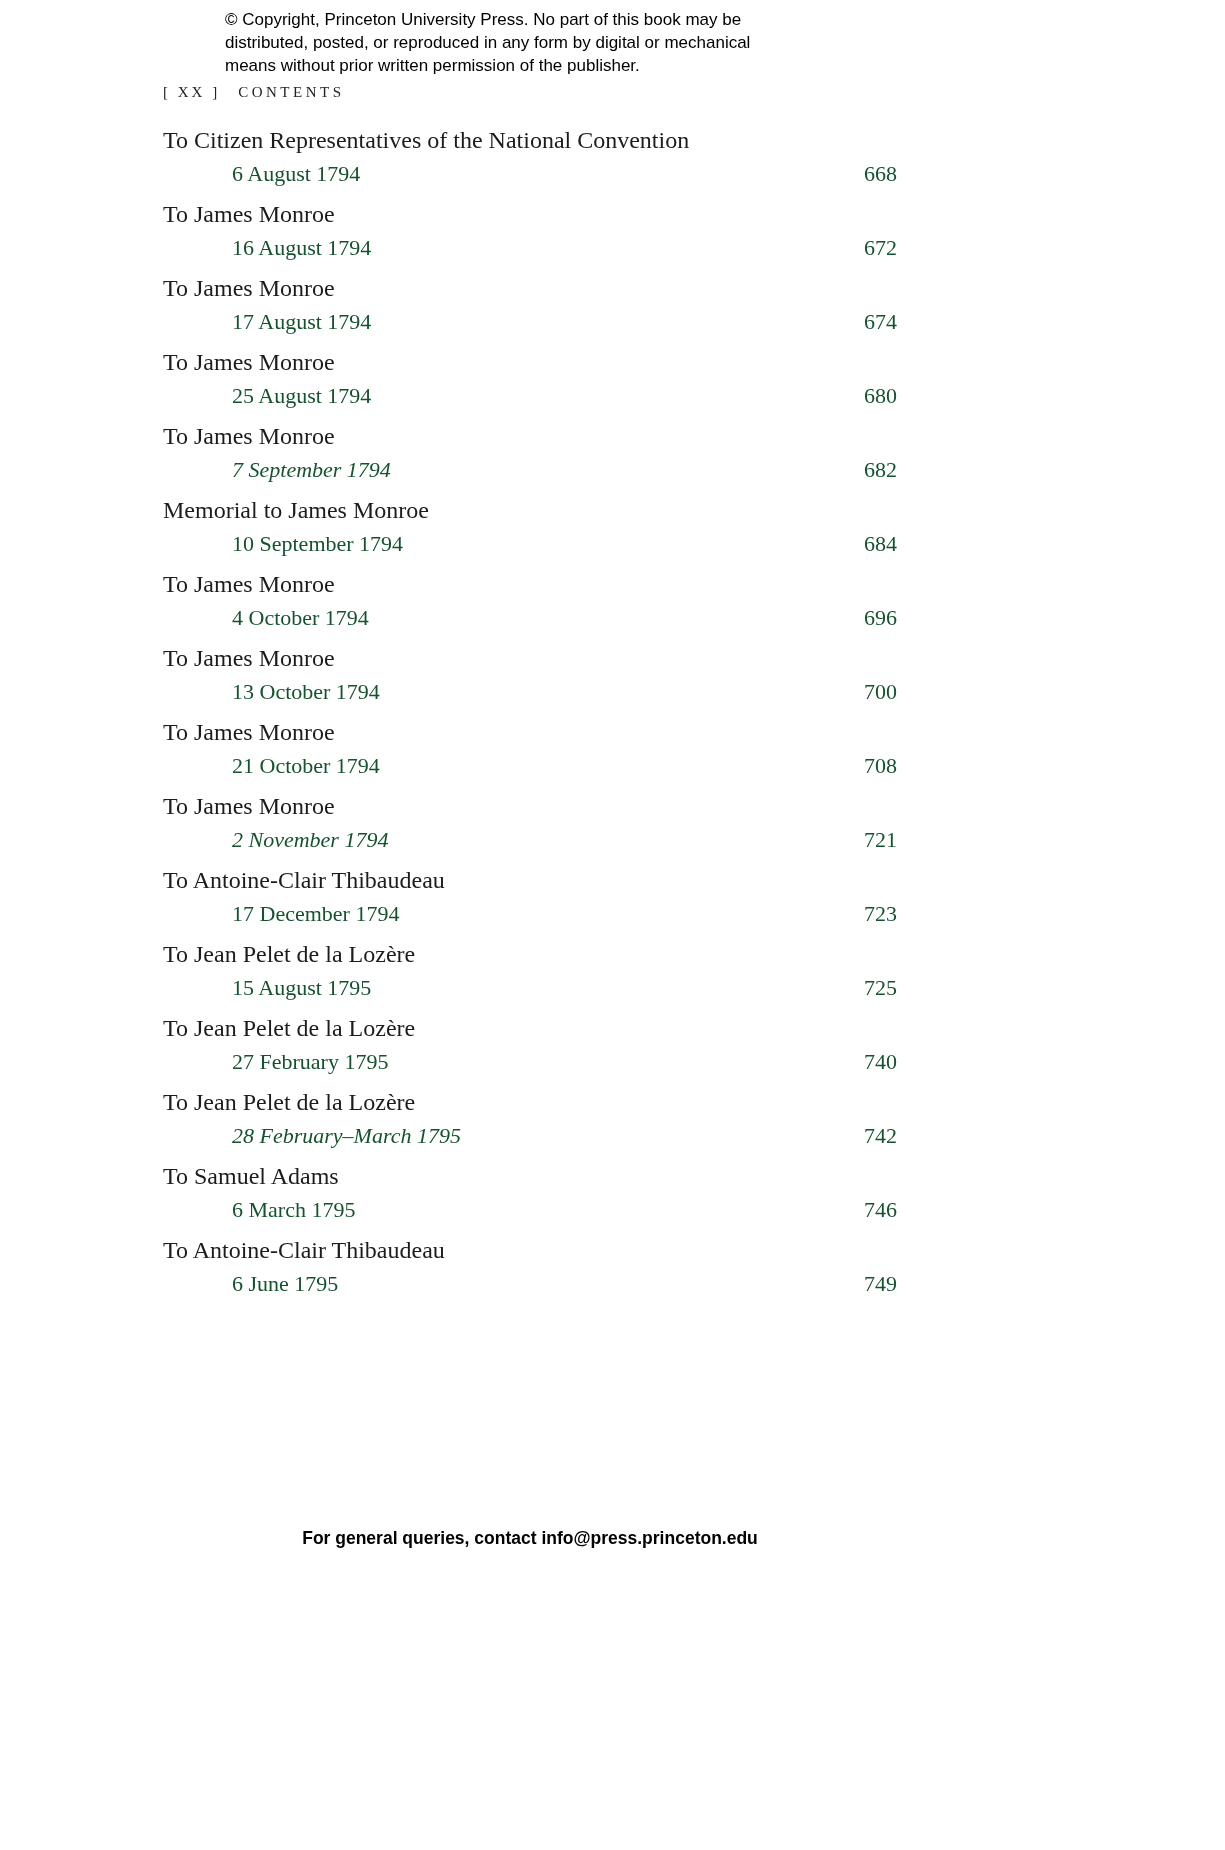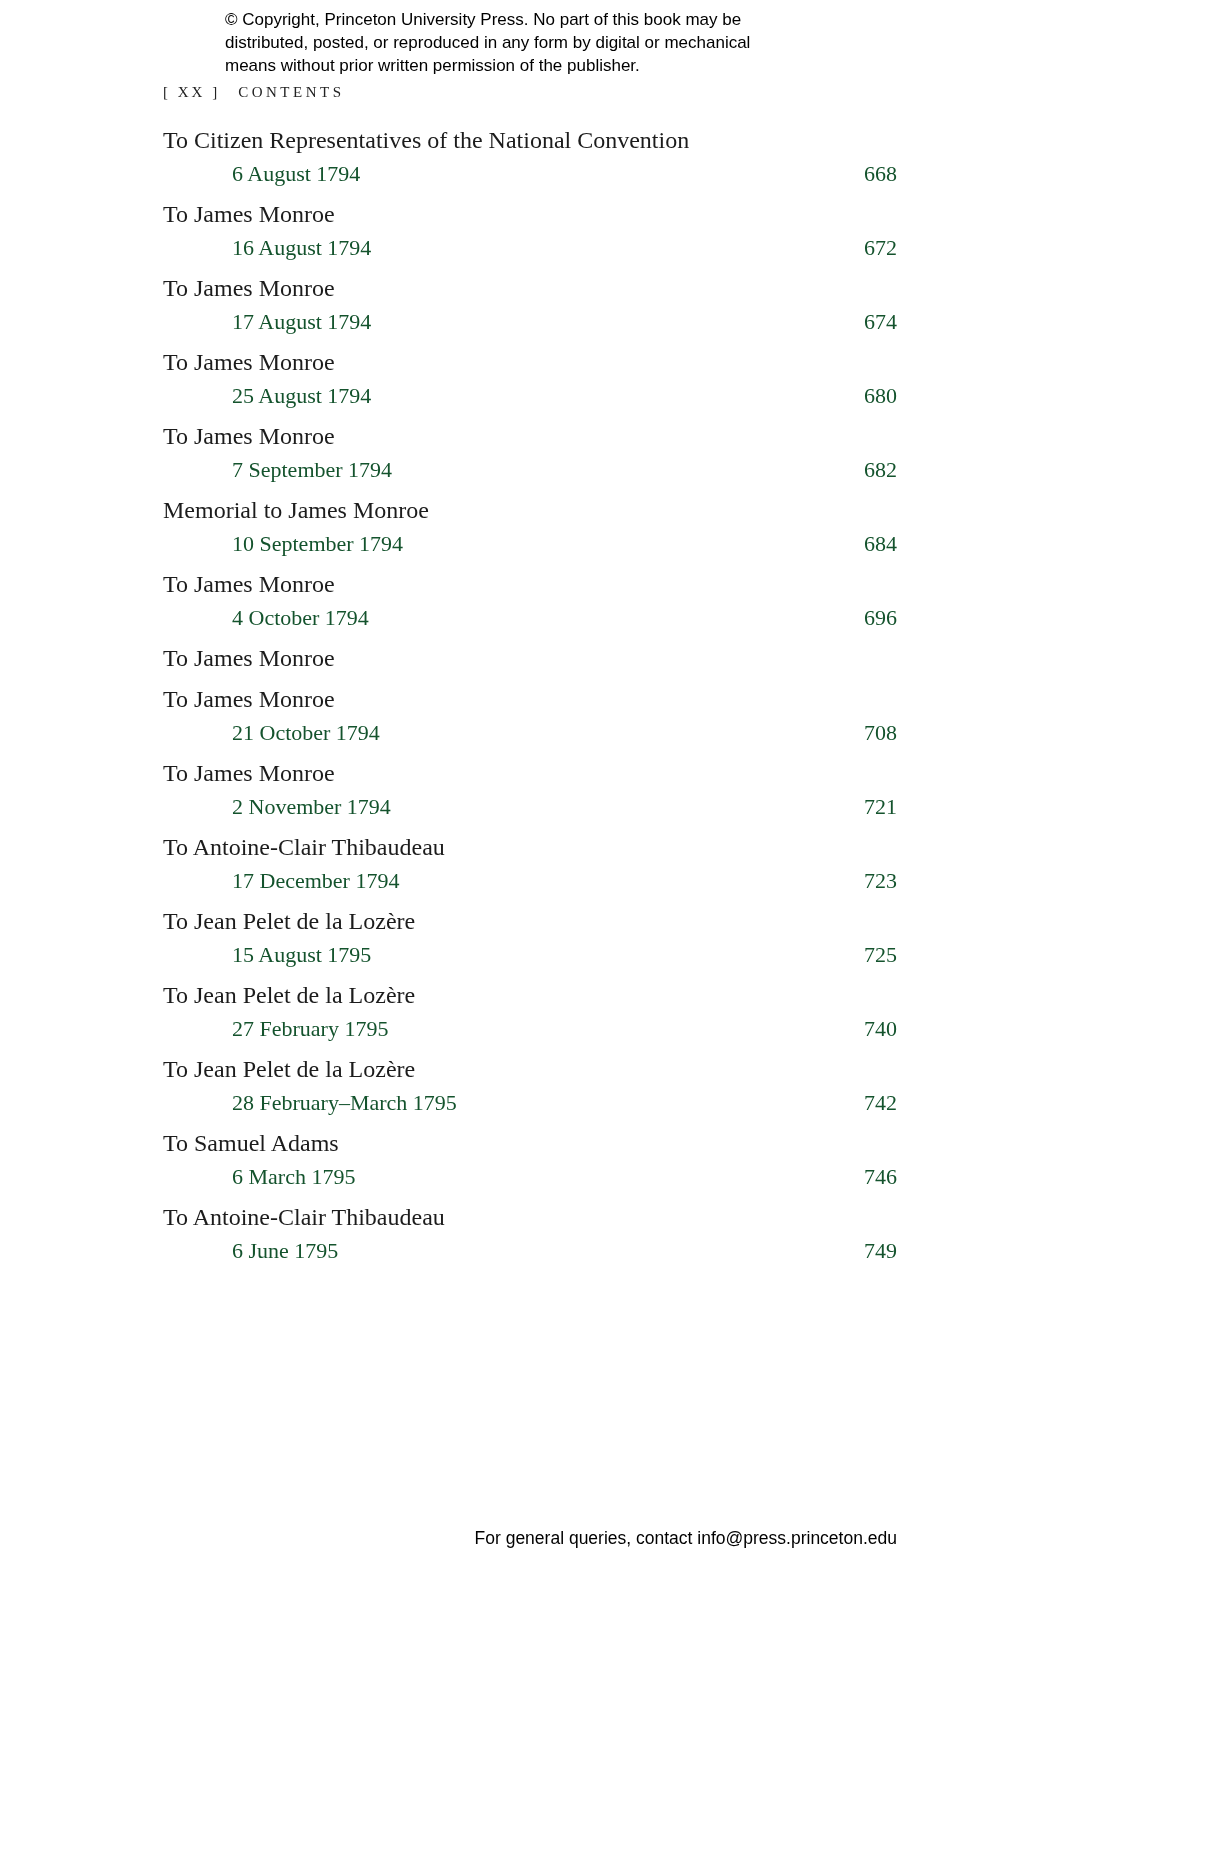--- a/index.html
+++ b/index.html
@@ -59,33 +59,35 @@
   .entry-line2 {
     display: flex;
     justify-content: space-between;
     align-items: baseline;
     padding-left: 69px;
     font-size: 22px;
     line-height: 33px;
     color: #14532d;
   }
   .entry-date.italic {
+    font-style: italic;
   }
   .entry-page {
     font-size: 22px;
   }
   .footer {
     position: absolute;
     left: 163px;
     top: 1528px;
     width: 734px;
-    text-align: right;
+    text-align: center;
     font-family: "Liberation Sans", sans-serif;
     font-size: 17.5px;
     color: #000000;
+    font-weight: bold;
   }
 </style>
 </head>
 <body>
 
 <div class="page">
 
   <div class="copyright">
     <div>© Copyright, Princeton University Press. No part of this book may be</div>
     <div>distributed, posted, or reproduced in any form by digital or mechanical</div>
@@ -148,20 +150,24 @@
     <div class="entry">
       <div class="entry-title">To James Monroe</div>
       <div class="entry-line2">
         <span class="entry-date">4 October 1794</span>
         <span class="entry-page">696</span>
       </div>
     </div>
 
     <div class="entry">
       <div class="entry-title">To James Monroe</div>
+      <div class="entry-line2">
+        <span class="entry-date">13 October 1794</span>
+        <span class="entry-page">700</span>
+      </div>
     </div>
 
     <div class="entry">
       <div class="entry-title">To James Monroe</div>
       <div class="entry-line2">
         <span class="entry-date">21 October 1794</span>
         <span class="entry-page">708</span>
       </div>
     </div>
 

